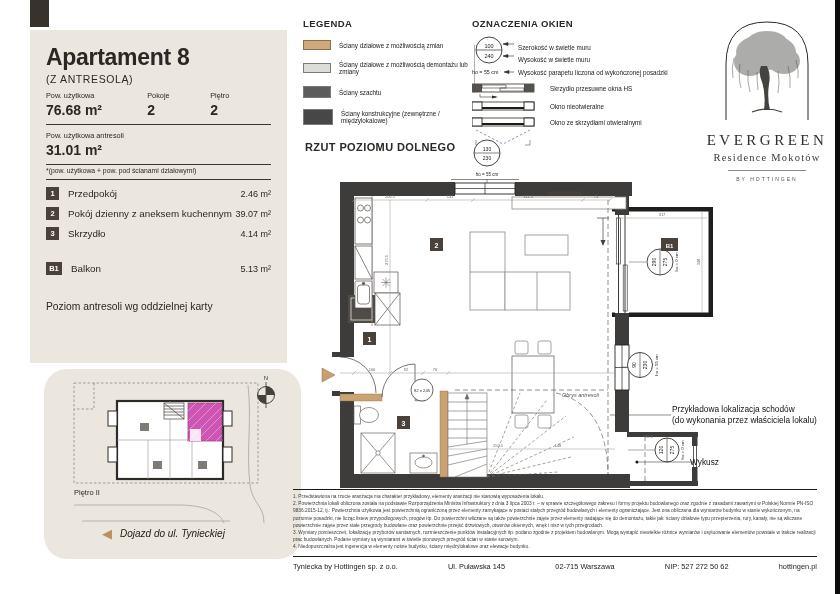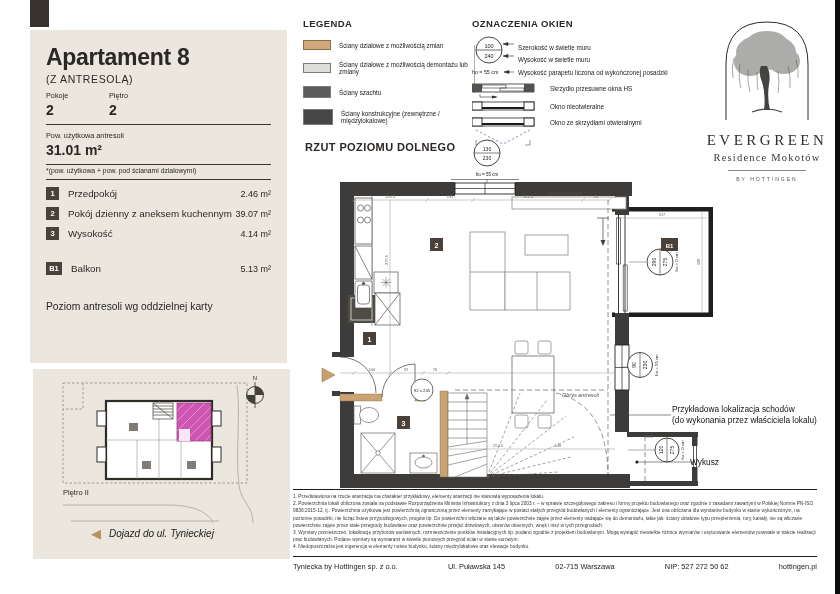--- a/index.html
+++ b/index.html
@@ -2,21 +2,21 @@
 <html><head>
 <meta charset="utf-8">
 <style>
   html,body{margin:0;padding:0;background:#fff;}
   #page{position:relative;width:840px;height:594px;background:#fff;overflow:hidden;
         font-family:"Liberation Sans",sans-serif;color:#2b2724;}
   .abs{position:absolute;}
   
   .panel{background:#ebe7df;}
   #info-panel{left:30px;top:30px;width:257px;height:333px;padding:14px 16px;box-sizing:border-box;}
-  #map-panel{left:33px;top:369px;width:257px;height:190px;box-sizing:border-box;}
+  #map-panel{left:44px;top:369px;width:257px;height:190px;box-sizing:border-box;border-radius:23px;}
   #corner-tab{left:30px;top:0;width:19px;height:27px;background:#38322c;}
   .apt-title{font-size:23px;font-weight:bold;letter-spacing:-.3px;}
   .apt-sub{font-size:10.5px;letter-spacing:.6px;margin-top:2px;}
   .apt-addr{font-size:12px;margin-top:7px;padding-bottom:7px;border-bottom:1px solid #3a3530;}
   .stat-row{display:flex;padding:6px 0 6px;border-bottom:1px solid #3a3530;}
   .stat{}
   .stat .lbl{font-size:7.3px;}
   .stat .val{font-size:14px;font-weight:bold;margin-top:2px;}
   .note-star{font-size:6.8px;margin-top:2px;}
   .room-row{display:flex;align-items:center;margin-top:7px;}
@@ -64,20 +64,24 @@
 <div id="page">
 
   <div id="corner-tab" class="abs"></div>
   <div id="edge-bar" class="abs"></div>
 
   <div id="info-panel" class="abs panel">
     <div class="apt-title">Apartament 8</div>
     <div class="apt-sub">(Z ANTRESOLĄ)</div>
 
     <div class="stat-row">
+      <div class="stat" style="width:45%">
+        <div class="lbl">Pow. użytkowa</div>
+        <div class="val">76.68 m²</div>
+      </div>
       <div class="stat" style="width:28%">
         <div class="lbl">Pokoje</div>
         <div class="val">2</div>
       </div>
       <div class="stat" style="width:27%">
         <div class="lbl">Piętro</div>
         <div class="val">2</div>
       </div>
     </div>
 
@@ -95,21 +99,21 @@
       <div class="room-name">Przedpokój</div>
       <div class="room-area">2.46 m²</div>
     </div>
     <div class="room-row">
       <div class="room-box">2</div>
       <div class="room-name">Pokój dzienny z aneksem kuchennym</div>
       <div class="room-area">39.07 m²</div>
     </div>
     <div class="room-row">
       <div class="room-box">3</div>
-      <div class="room-name">Wysokość</div>
+      <div class="room-name">Skrzydło</div>
       <div class="room-area">4.14 m²</div>
     </div>
     <div class="room-row" style="margin-top:22px">
       <div class="room-box" style="width:16px">B1</div>
       <div class="room-name">Balkon</div>
       <div class="room-area">5.13 m²</div>
     </div>
 
     <div class="mezz-note">Poziom antresoli wg oddzielnej karty</div>
   </div>

